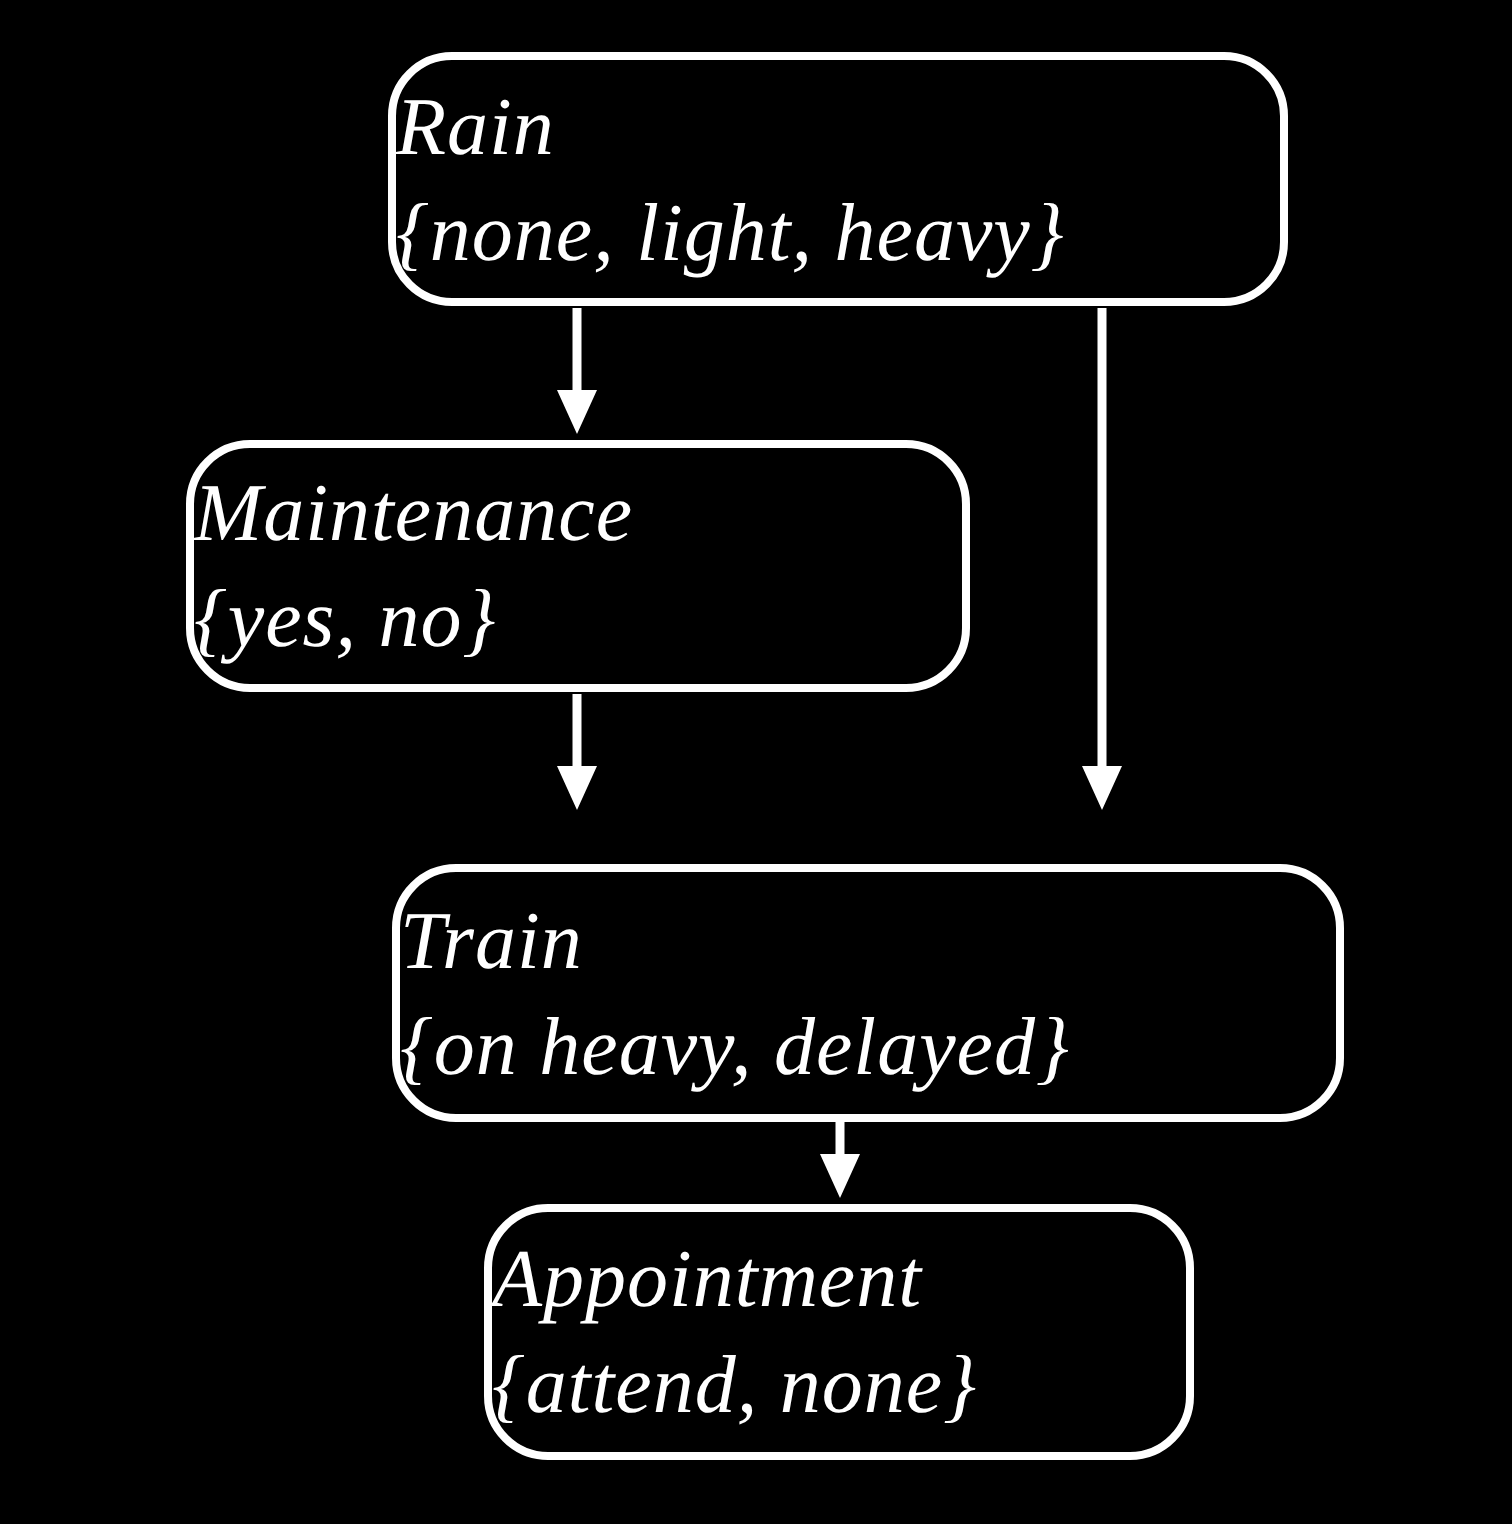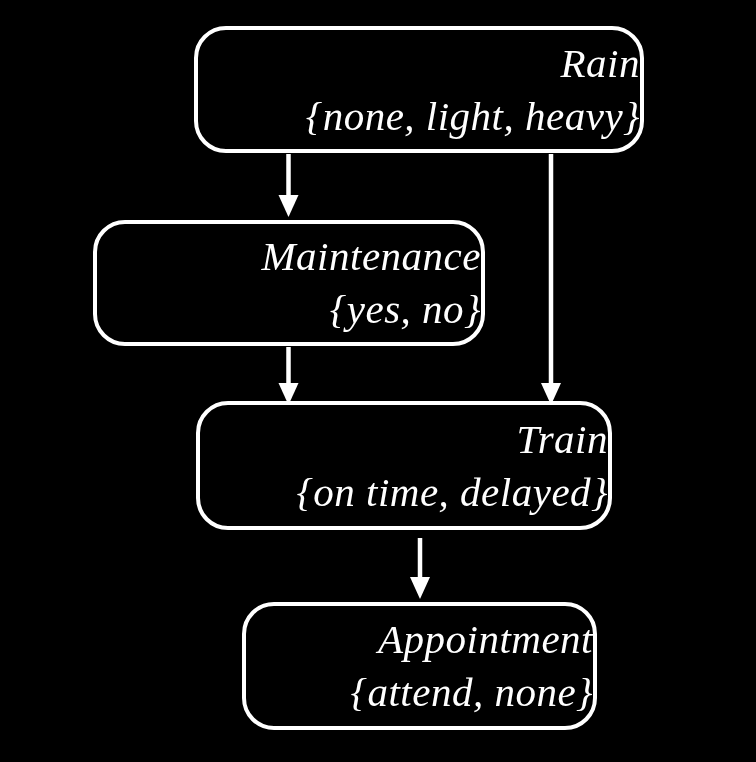--- a/index.html
+++ b/index.html
@@ -18,31 +18,31 @@
     font-family:"Liberation Serif","DejaVu Serif",serif;
   }
   .node{
     position:absolute;
     border:4px solid var(--stroke);
     border-radius:32px;
     background:var(--bg);
     color:var(--text);
     display:flex;
     flex-direction:column;
-    align-items:flex-end;
+    align-items:flex-start;
     justify-content:center;
     text-align:center;
     font-style:italic;
     font-size:41px;
     line-height:53px;
     letter-spacing:0.5px;
   }
   .node-rain        {left:194px; top:26px;  width:450px; height:127px;}
   .node-maintenance {left:93px;  top:220px; width:392px; height:126px;}
-  .node-train       {left:196px; top:401px; width:416px; height:129px;}
+  .node-train       {left:196px; top:432px; width:476px; height:129px;}
   .node-appointment {left:242px; top:602px; width:355px; height:128px;font-style:italic;}
   .edges{
     position:absolute;
     left:0; top:0;
     width:756px;
     height:762px;
     pointer-events:none;
   }
   .edges line{stroke:var(--stroke); stroke-width:4.5px;}
   .edges polygon{fill:var(--stroke);}
@@ -80,21 +80,21 @@
     <span>{none, light, heavy}</span>
   </div>
 
   <div class="node node-maintenance">
     <span>Maintenance</span>
     <span>{yes, no}</span>
   </div>
 
   <div class="node node-train">
     <span>Train</span>
-    <span>{on time, delayed}</span>
+    <span>{on heavy, delayed}</span>
   </div>
 
   <div class="node node-appointment">
     <span>Appointment</span>
     <span>{attend, none}</span>
   </div>
 
 </div>
 
 </body></html>

